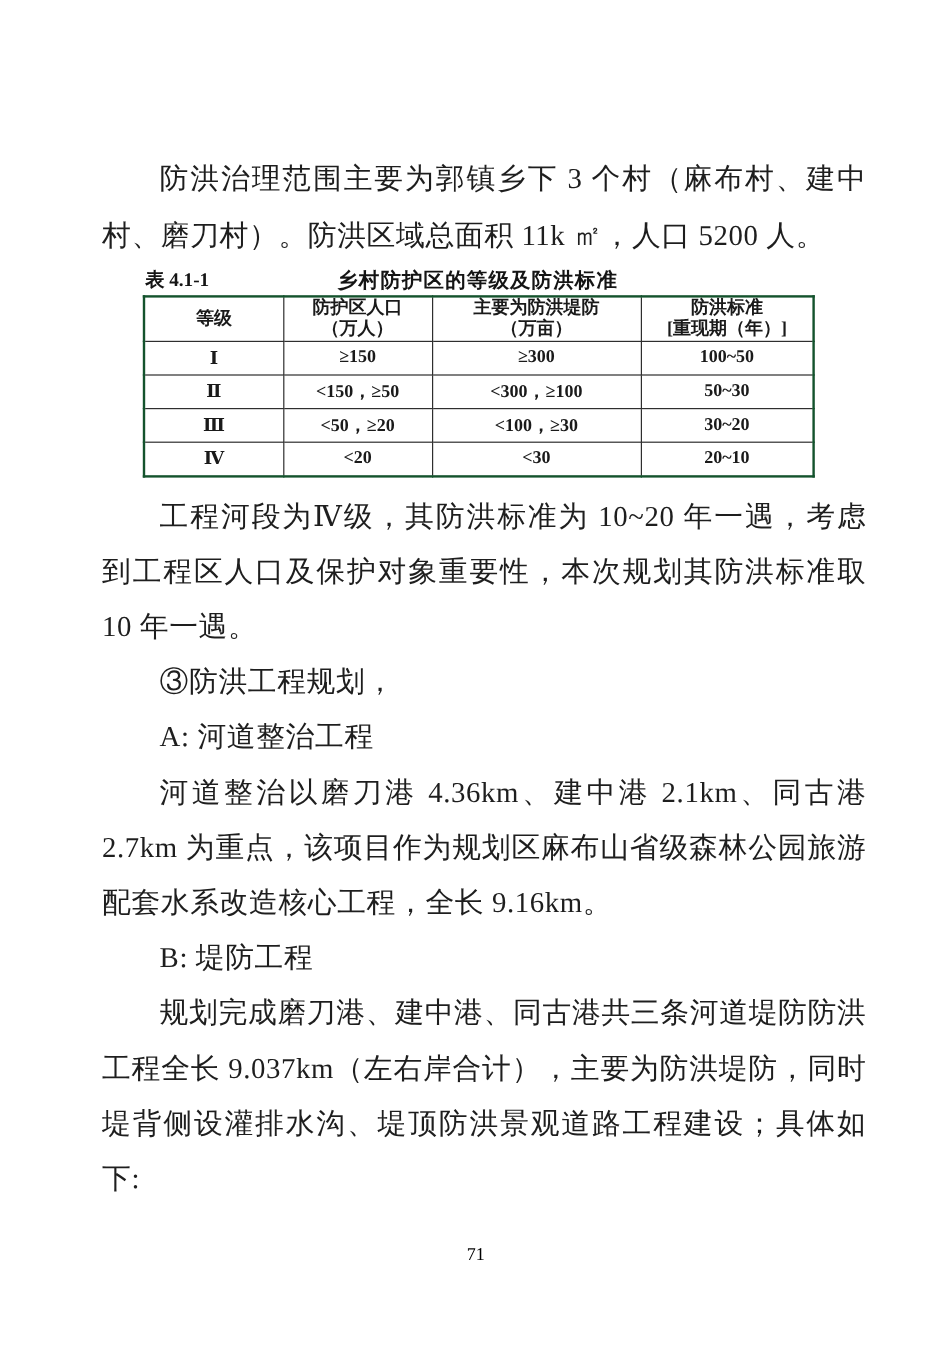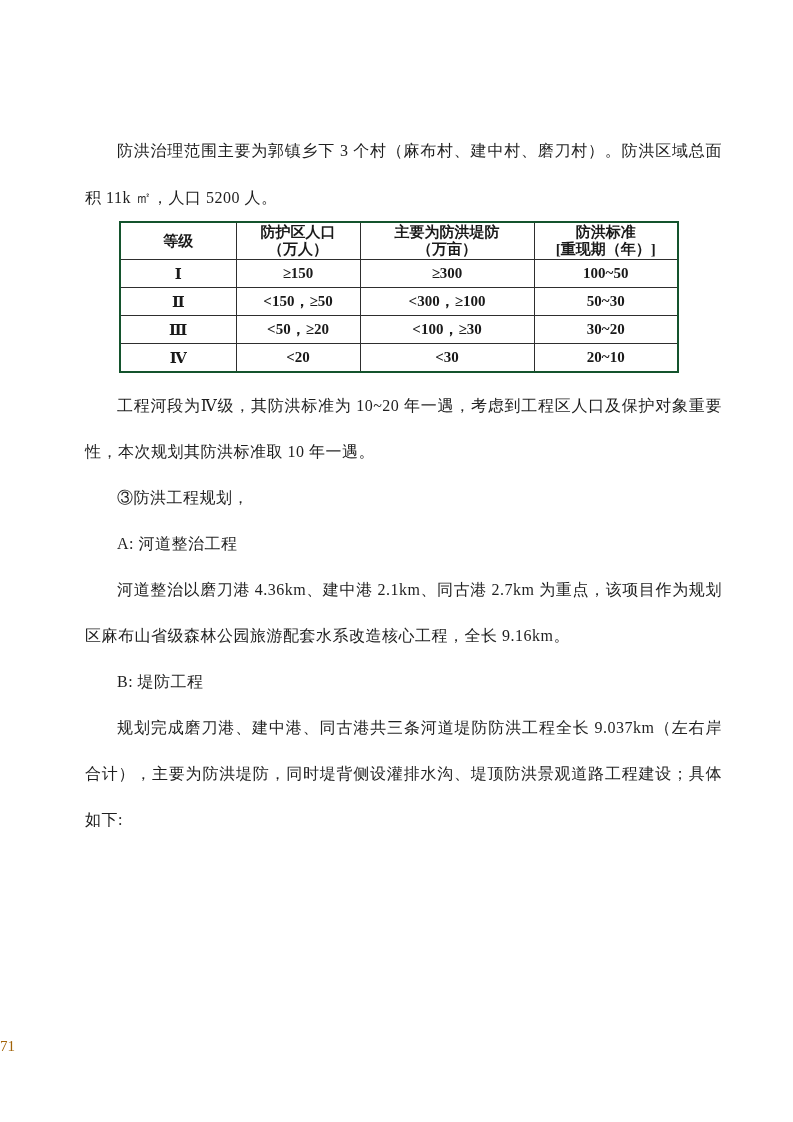--- a/index.html
+++ b/index.html
@@ -9,21 +9,21 @@
     font-family: "Liberation Serif", "DejaVu Serif", serif;
     color: #1e1e1e;
     position: relative;
     overflow: hidden;
   }
   .page { position: absolute; inset: 0; background: #ffffff; }
   .content { padding: 127px 71px 0 85px; }
 
   .para {
     margin: 0;
-    font-size: 16px;
+    font-size: 24px;
     line-height: 47px;
     text-align: justify;
     text-indent: 2em;
     letter-spacing: 0.5px;
   }
   .para.after-table { line-height: 46px; }
   .para.first-after { margin-top: 10px; }
 
   
   .table-block { margin-left: 34px; width: 558px; }
@@ -59,36 +59,40 @@
     line-height: 17px;
   }
   table.std td {
     height: 27px;
     font-size: 15px;
   }
   .page-number {
     position: absolute;
     left: 0; right: 0;
     top: 1038px;
-    text-align: left;
+    text-align: center;
     font-size: 15px;
-    color: #a16207;
+    color: #000000;
   }
 </style>
 </head>
 <body>
 
 <div class="page">
   <div class="content">
 
     <p class="para">防洪治理范围主要为郭镇乡下 3 个村（麻布村、建中村、磨刀村）。防洪区域总面积 11k ㎡，人口 5200 人。</p>
 
 
 
     <div class="table-block">
+      <div class="table-caption">
+        <span class="tbl-label">表 4.1-1</span>
+        <span class="tbl-title">乡村防护区的等级及防洪标准</span>
+      </div>
       <table class="std">
         <colgroup>
           <col style="width:116px">
           <col style="width:124px">
           <col style="width:174px">
           <col style="width:144px">
         </colgroup>
         <thead>
           <tr>
             <th>

